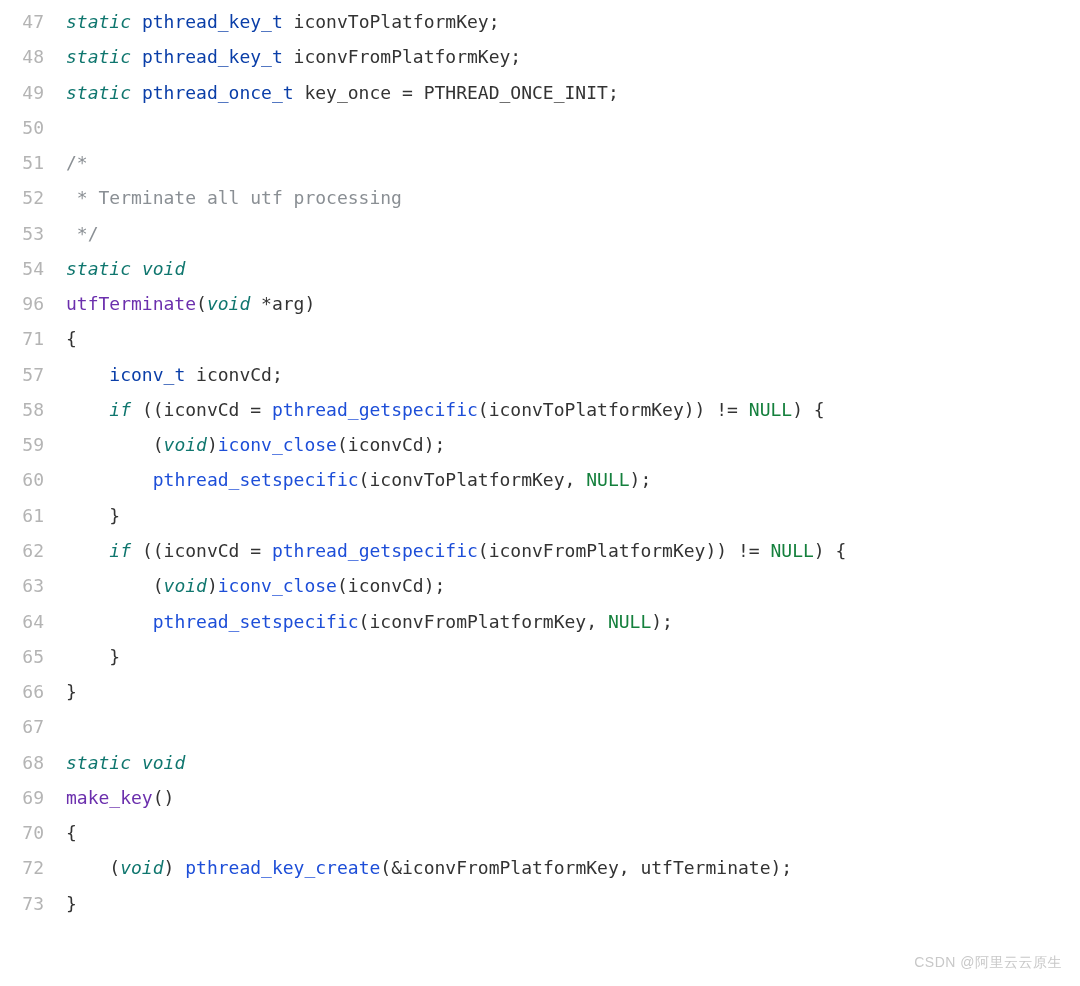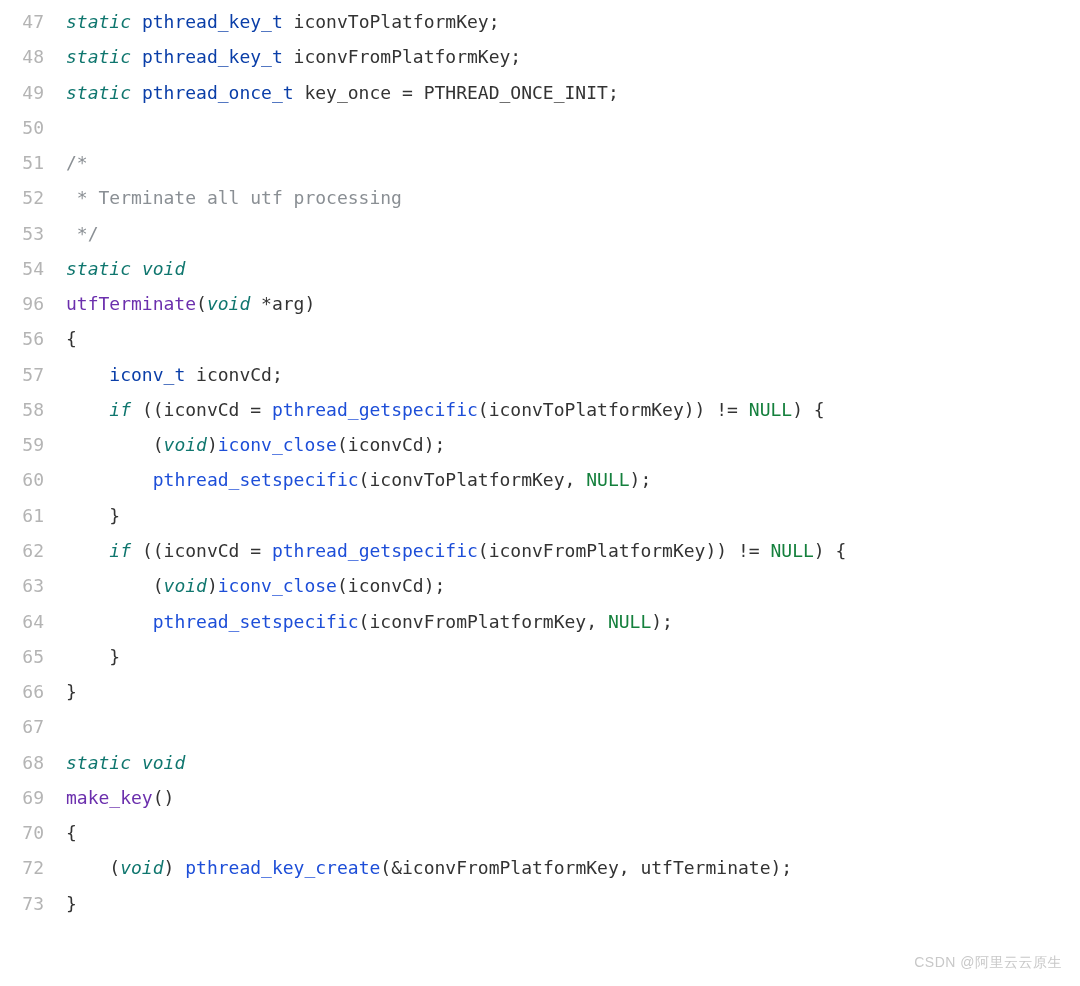--- a/index.html
+++ b/index.html
@@ -63,21 +63,21 @@
   <div id="lines-container">
       <div class="line"><span class="gutter">47</span><span class="code"><span class="kw">static</span><span class="pun"> </span><span class="type">pthread_key_t</span><span class="pun"> </span><span class="id">iconvToPlatformKey</span><span class="pun">;</span></span></div>
       <div class="line"><span class="gutter">48</span><span class="code"><span class="kw">static</span><span class="pun"> </span><span class="type">pthread_key_t</span><span class="pun"> </span><span class="id">iconvFromPlatformKey</span><span class="pun">;</span></span></div>
       <div class="line"><span class="gutter">49</span><span class="code"><span class="kw">static</span><span class="pun"> </span><span class="type">pthread_once_t</span><span class="pun"> </span><span class="id">key_once</span><span class="pun"> = </span><span class="id">PTHREAD_ONCE_INIT</span><span class="pun">;</span></span></div>
       <div class="line"><span class="gutter">50</span><span class="code"></span></div>
       <div class="line"><span class="gutter">51</span><span class="code"><span class="cmt">/*</span></span></div>
       <div class="line"><span class="gutter">52</span><span class="code"><span class="cmt"> * Terminate all utf processing</span></span></div>
       <div class="line"><span class="gutter">53</span><span class="code"><span class="cmt"> */</span></span></div>
       <div class="line"><span class="gutter">54</span><span class="code"><span class="kw">static</span><span class="pun"> </span><span class="kw">void</span></span></div>
       <div class="line"><span class="gutter">96</span><span class="code"><span class="func">utfTerminate</span><span class="pun">(</span><span class="kw">void</span><span class="pun"> *</span><span class="id">arg</span><span class="pun">)</span></span></div>
-      <div class="line"><span class="gutter">56</span><span class="code"><span class="pun">{</span></span></div>
+      <div class="line"><span class="gutter">71</span><span class="code"><span class="pun">{</span></span></div>
       <div class="line"><span class="gutter">57</span><span class="code"><span class="pun">    </span><span class="type">iconv_t</span><span class="pun"> </span><span class="id">iconvCd</span><span class="pun">;</span></span></div>
       <div class="line"><span class="gutter">58</span><span class="code"><span class="pun">    </span><span class="kw">if</span><span class="pun"> ((</span><span class="id">iconvCd</span><span class="pun"> = </span><span class="call">pthread_getspecific</span><span class="pun">(</span><span class="id">iconvToPlatformKey</span><span class="pun">)) != </span><span class="null">NULL</span><span class="pun">) {</span></span></div>
       <div class="line"><span class="gutter">59</span><span class="code"><span class="pun">        (</span><span class="kw">void</span><span class="pun">)</span><span class="call">iconv_close</span><span class="pun">(</span><span class="id">iconvCd</span><span class="pun">);</span></span></div>
       <div class="line"><span class="gutter">60</span><span class="code"><span class="pun">        </span><span class="call">pthread_setspecific</span><span class="pun">(</span><span class="id">iconvToPlatformKey</span><span class="pun">, </span><span class="null">NULL</span><span class="pun">);</span></span></div>
       <div class="line"><span class="gutter">61</span><span class="code"><span class="pun">    }</span></span></div>
       <div class="line"><span class="gutter">62</span><span class="code"><span class="pun">    </span><span class="kw">if</span><span class="pun"> ((</span><span class="id">iconvCd</span><span class="pun"> = </span><span class="call">pthread_getspecific</span><span class="pun">(</span><span class="id">iconvFromPlatformKey</span><span class="pun">)) != </span><span class="null">NULL</span><span class="pun">) {</span></span></div>
       <div class="line"><span class="gutter">63</span><span class="code"><span class="pun">        (</span><span class="kw">void</span><span class="pun">)</span><span class="call">iconv_close</span><span class="pun">(</span><span class="id">iconvCd</span><span class="pun">);</span></span></div>
       <div class="line"><span class="gutter">64</span><span class="code"><span class="pun">        </span><span class="call">pthread_setspecific</span><span class="pun">(</span><span class="id">iconvFromPlatformKey</span><span class="pun">, </span><span class="null">NULL</span><span class="pun">);</span></span></div>
       <div class="line"><span class="gutter">65</span><span class="code"><span class="pun">    }</span></span></div>
       <div class="line"><span class="gutter">66</span><span class="code"><span class="pun">}</span></span></div>

